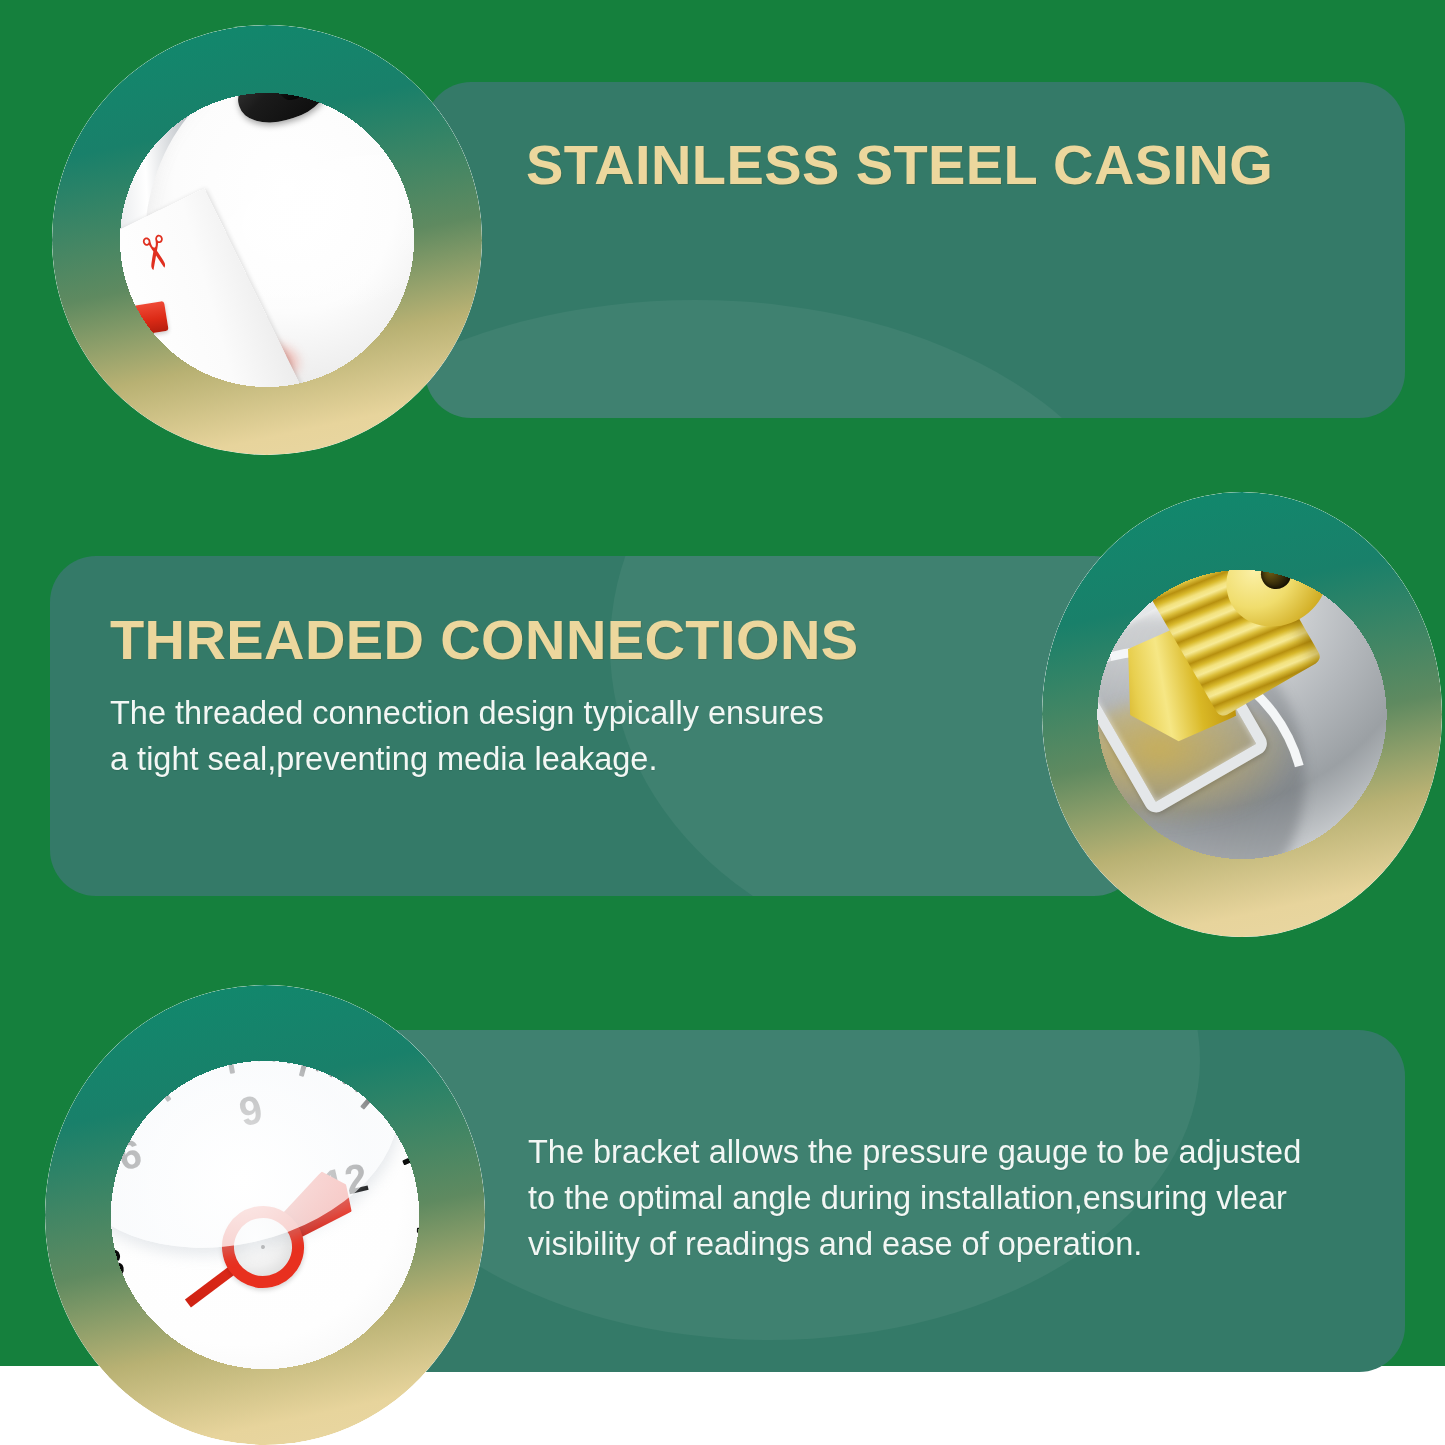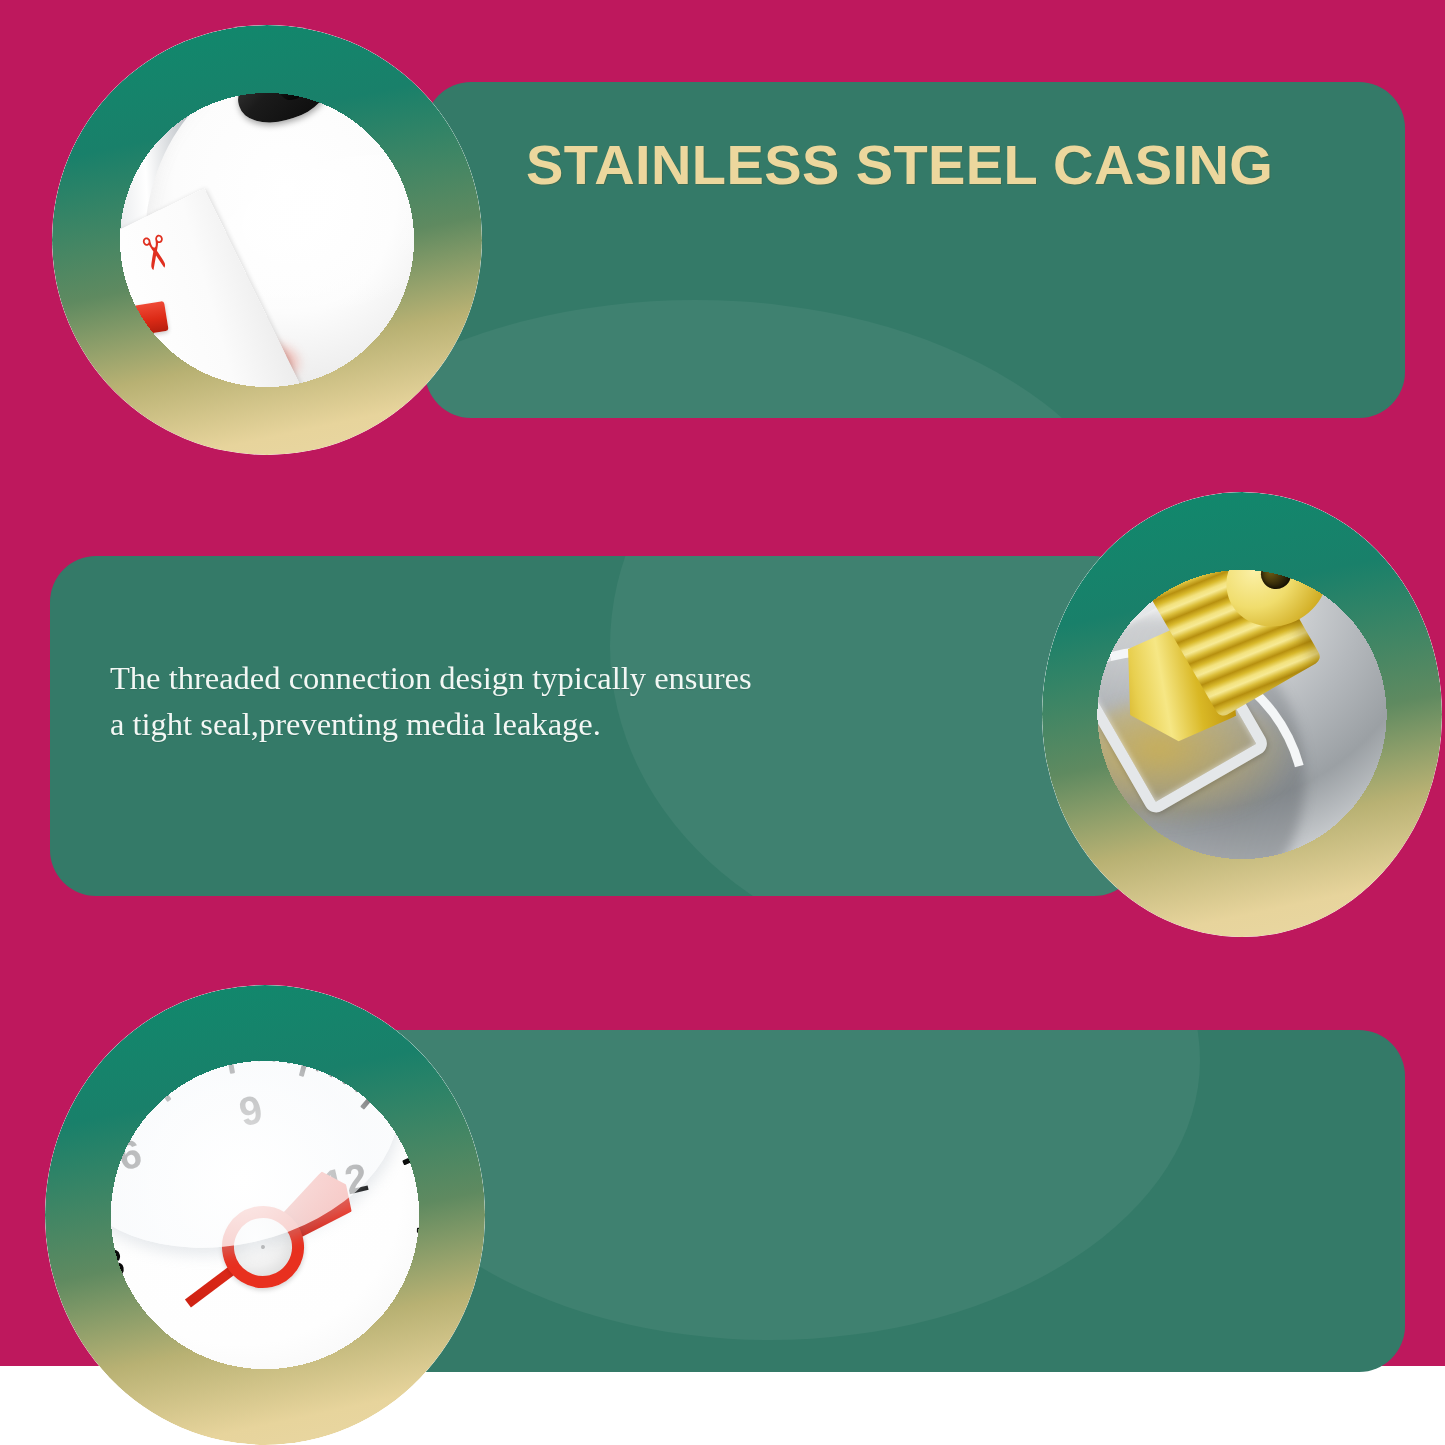--- a/index.html
+++ b/index.html
@@ -13,21 +13,21 @@
     position: relative;
     overflow: hidden;
     font-family: "Liberation Sans", sans-serif;
   }
 
   .stage {
     position: absolute;
     inset: 0;
     width: 1445px;
     height: 1366px;
-    background: #be185d;
+    background: #15803d;
   }
 
   
   .panel {
     position: absolute;
     background: #347a68;
     border-radius: 46px;
     overflow: hidden;
   }
   .panel .blob {
@@ -63,21 +63,21 @@
     color: #f2f7f4;
     font-size: 32.5px;
     font-weight: normal;
     line-height: 1.42;
     white-space: pre-line;
     text-shadow: 0 1px 1px rgba(0, 0, 0, 0.10);
   }
   #text-1 { left: 526px;  top: 137px; }
   #text-1 .feat-body { margin-top: 32px; }
   #text-2 { left: 110px;  top: 612px; }
-  #text-2 .feat-body { margin-top: 43px; font-family: Liberation Serif, serif; }
+  #text-2 .feat-body { margin-top: 22px; }
   #text-3 { left: 528px;  top: 1099px; }
   #text-3 .feat-body { margin-top: 30px; }
 
   
   .medallion {
     position: absolute;
     border-radius: 50%;
     overflow: hidden;
     background: #ffffff;
   }
@@ -482,20 +482,21 @@
       <div class="p1-redtab2"></div>
     </div>
     <div class="ring"></div>
   </div>
 
   <div class="panel" id="panel-2">
     <div class="blob"></div>
   </div>
 
   <div class="text-block" id="text-2">
+    <h2 class="feat-title">THREADED CONNECTIONS</h2>
     <p class="feat-body">The threaded connection design typically ensures
 a tight seal,preventing media leakage.</p>
   </div>
 
   <div class="medallion" id="medallion-2">
     <div class="clip">
       <div class="p2-case"></div>
       <div class="p2-case-shade"></div>
       <div class="p2-gold-glow"></div>
       <div class="p2-rim-edge"></div>
@@ -507,20 +508,23 @@
       <div class="p2-bore"></div>
     </div>
     <div class="ring"></div>
   </div>
 
   <div class="panel" id="panel-3">
     <div class="blob"></div>
   </div>
 
   <div class="text-block" id="text-3">
+    <p class="feat-body">The bracket allows the pressure gauge to be adjusted
+to the optimal angle during installation,ensuring vlear
+visibility of readings and ease of operation.</p>
   </div>
 
   <div class="medallion" id="medallion-3">
     <div class="clip">
       <div class="p3-wrap">
         <div class="p3-bezel"></div>
         <div class="p3-bezel2"></div>
         <div class="p3-dial">
           <div class="p3-tickring" id="tickring">
               <div class="p3-tick major" style="transform: rotate(-150deg);"></div>

